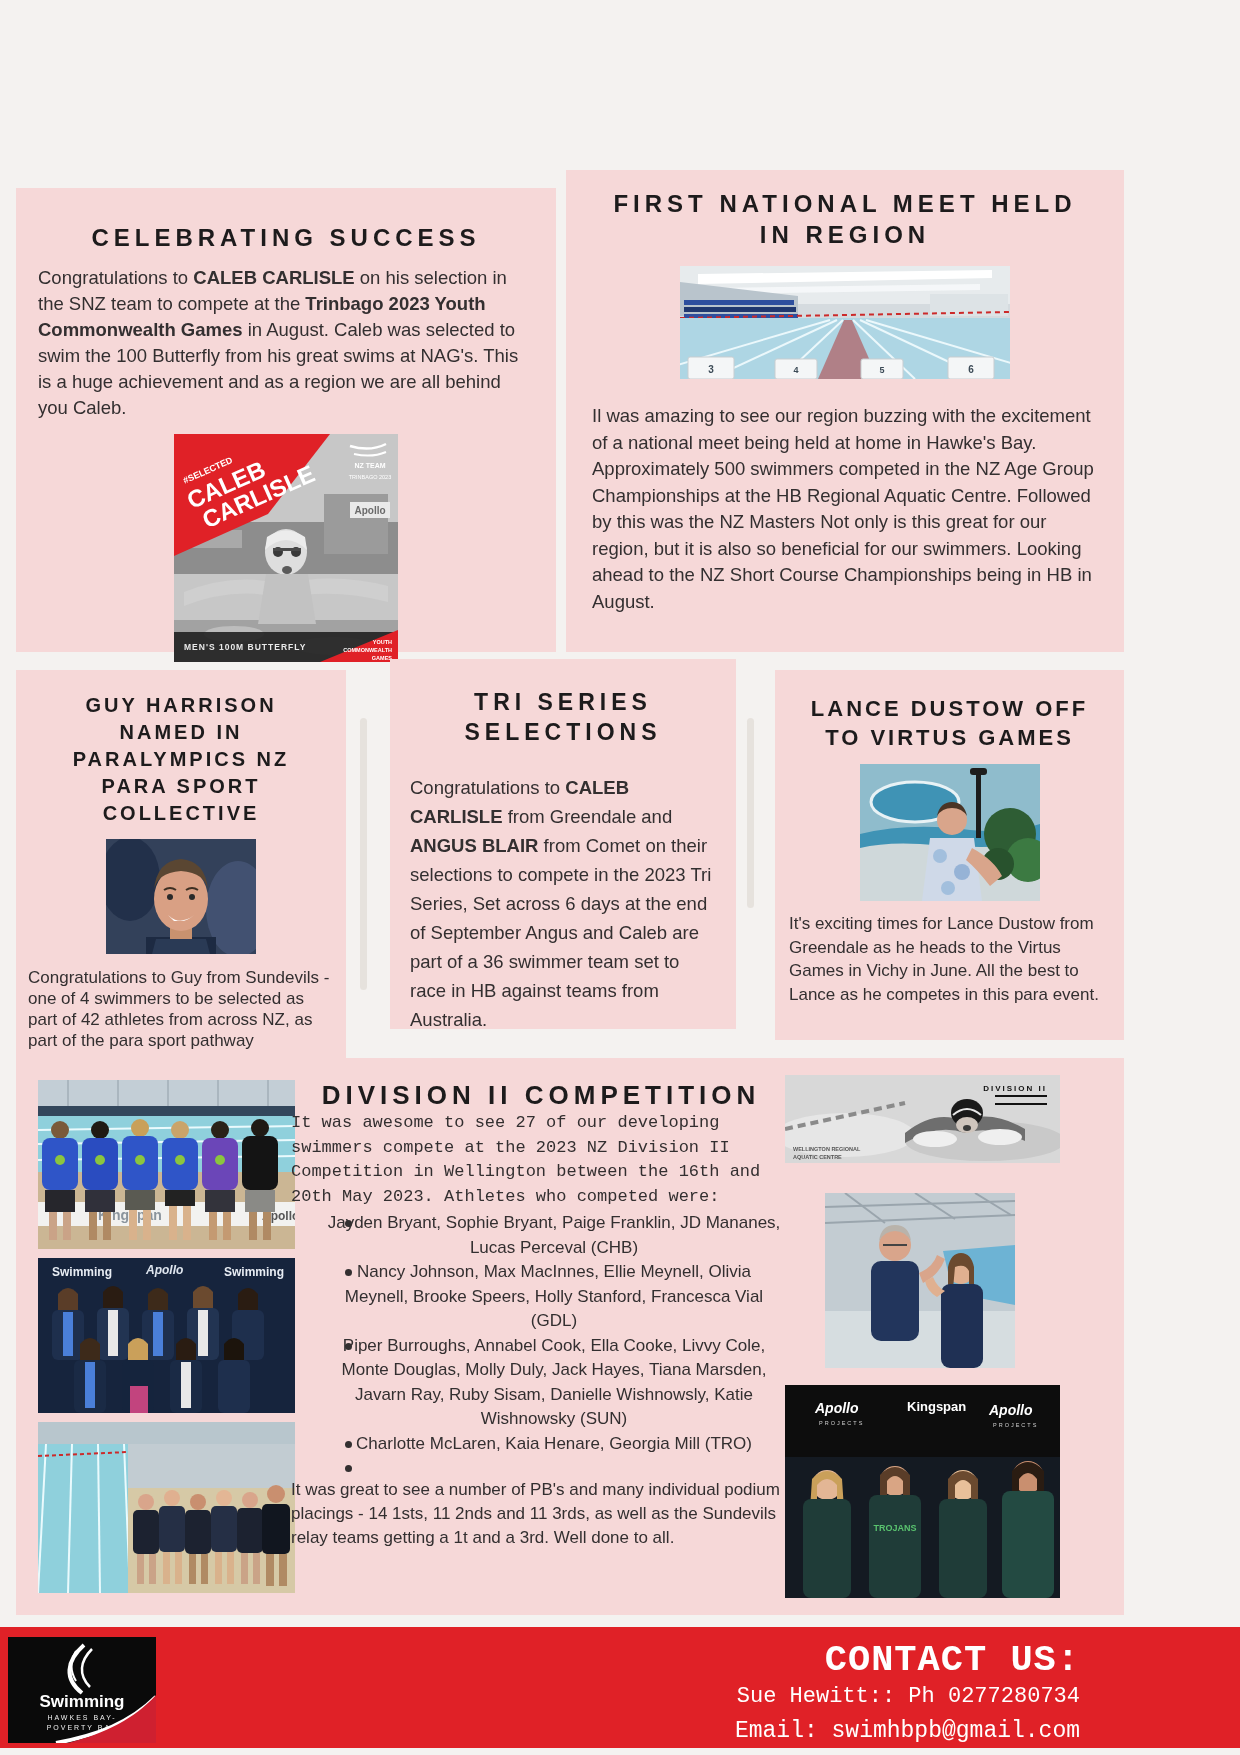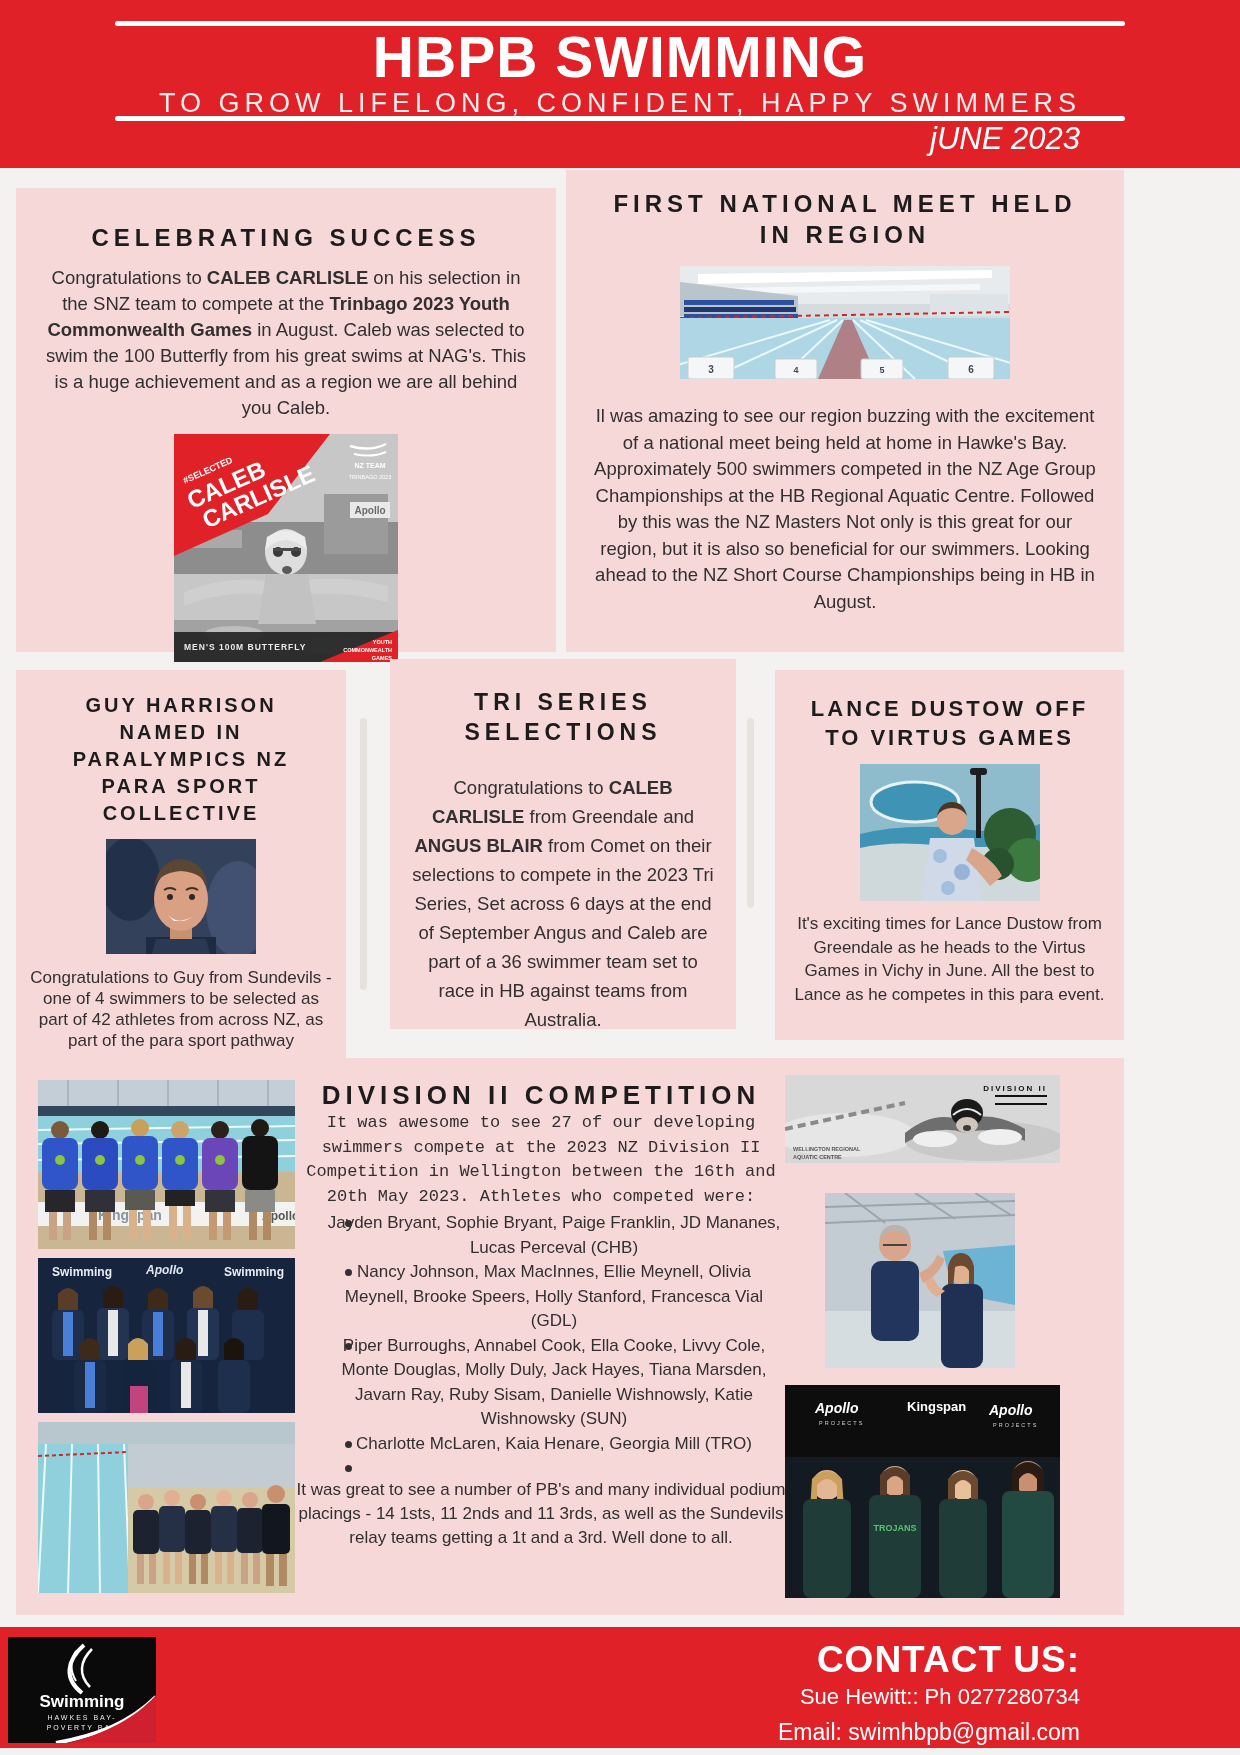--- a/index.html
+++ b/index.html
@@ -13,21 +13,21 @@
   .l1{top:21px}.l2{top:116px}
   .hdr h1{position:absolute;top:28px;left:0;width:100%;margin:0;text-align:center;
           font-size:57px;font-weight:700;letter-spacing:1px;line-height:58px;}
   .tagline{position:absolute;top:88px;left:0;width:100%;text-align:center;font-size:27px;
            letter-spacing:5px;color:#f7ecec;}
   .hdate{position:absolute;top:121px;right:160px;font-size:31px;font-style:italic;font-weight:500;}
 
   
   .box{position:absolute;background:#f6d8d8;}
   .box h2{margin:0;text-align:center;font-weight:700;color:#1d1b1c;}
-  .box p{margin:0;text-align:center;}
+  .box p{margin:0;text-align:left;}
   b{font-weight:700;}
 
   .b-celebrate{left:16px;top:188px;width:540px;height:464px;}
   .b-celebrate h2{padding-top:36px;font-size:24px;letter-spacing:5px;}
   .b-celebrate p{margin:13px 22px 0;font-size:18.5px;line-height:26px;}
   .card{width:224px;height:228px;margin:13px auto 0;}
 
   .b-national{left:566px;top:170px;width:558px;height:482px;}
   .b-national h2{padding-top:18px;font-size:24px;letter-spacing:5px;line-height:31px;}
   .pool{display:block;margin:16px auto 0;}
@@ -63,37 +63,30 @@
   .dlist li::before{content:"";position:absolute;left:54px;top:9px;width:7px;height:7px;
                     border-radius:50%;background:#332f30;}
   .outro{margin:2px 8px 0;font-size:17px;line-height:24px;}
   .rp1{position:absolute;left:769px;top:17px;}
   .rp2{position:absolute;left:809px;top:135px;}
   .rp3{position:absolute;left:769px;top:327px;}
 
   
   .footer{position:absolute;left:0;top:1627px;width:1240px;height:121px;background:#e02127;}
   .flogo{position:absolute;left:8px;top:10px;}
-  .contact{position:absolute;right:160px;top:12px;text-align:right;color:#fff;}
+  .contact{position:absolute;right:160px;top:12px;text-align:right;color:#fff;font-family:Liberation Mono, monospace;}
   .c1{font-size:37px;font-weight:700;letter-spacing:1px;}
   .c2{font-size:22px;margin-top:3px;}
   .c3{font-size:23px;margin-top:9px;}
 </style>
 </head>
 <body>
 
 <div class="page">
 
-  <header class="hdr">
-    <div class="hline l1"></div>
-    <h1>HBPB SWIMMING</h1>
-    <div class="tagline">TO GROW LIFELONG, CONFIDENT, HAPPY SWIMMERS</div>
-    <div class="hline l2"></div>
-    <div class="hdate">jUNE 2023</div>
-  </header>
 
   <section class="box b-celebrate">
     <h2>CELEBRATING SUCCESS</h2>
     <p><span>Congratulations to </span><b>CALEB CARLISLE</b><span> on his selection in the SNZ team to compete at the </span><b>Trinbago 2023 Youth Commonwealth Games</b><span> in August. Caleb was selected to swim the 100 Butterfly from his great swims at NAG's. This is a huge achievement and as a region we are all behind you Caleb.</span></p>
     <div class="card">
       <svg width="224" height="228" viewBox="0 0 224 228">
         <rect width="224" height="228" fill="#c7c7c7"></rect>
         <rect y="88" width="224" height="52" fill="#8d8d8d"></rect>
         <rect x="8" y="96" width="60" height="18" fill="#a9a9a9"></rect>
         <rect x="150" y="60" width="64" height="60" fill="#9b9b9b"></rect>

